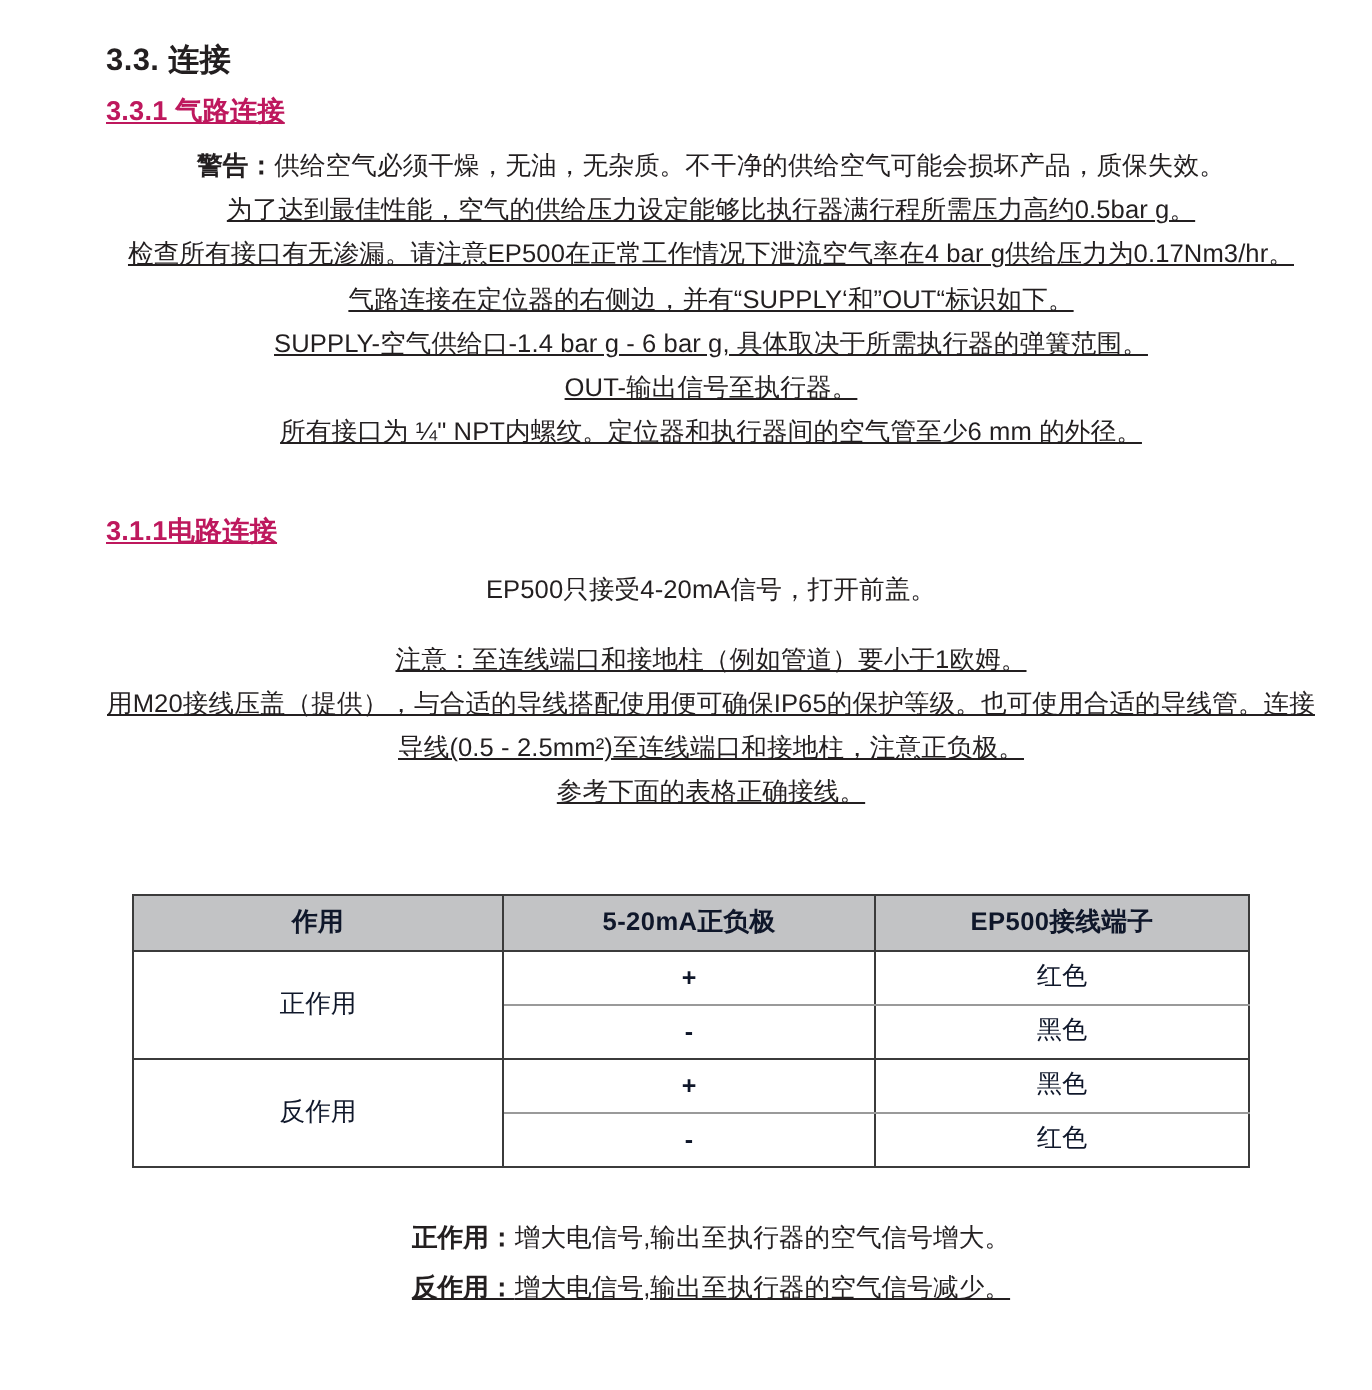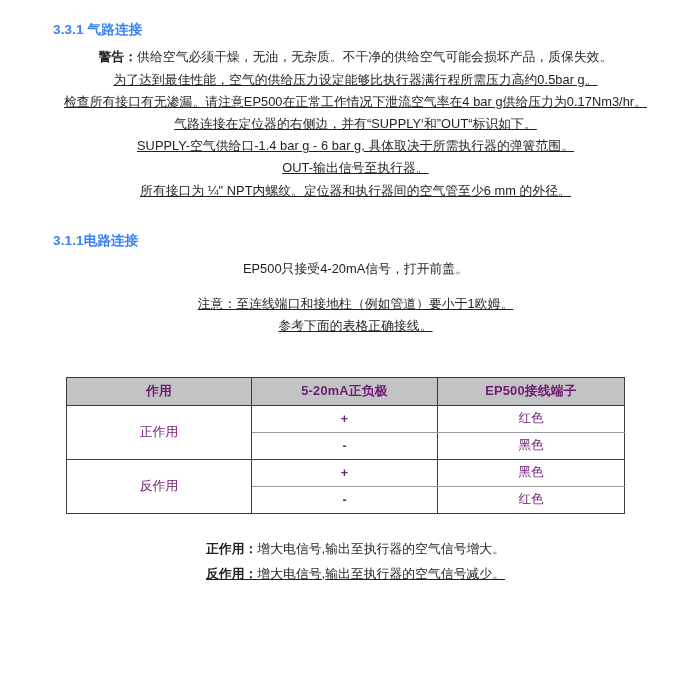--- a/index.html
+++ b/index.html
@@ -32,21 +32,22 @@
     margin: 0 0 7px 0;
     line-height: 1.2;
     color: #231f20;
   }
   .h3 {
     font-size: 13.6px;
     font-weight: bold;
     letter-spacing: 0.1px;
     margin: 0 0 8px 0;
     line-height: 1.2;
-    color: #3b82f6;
+    color: #be185d;
+    text-decoration: underline;
   }
   .h3.sec-circuit {
     margin-top: 31px;
     margin-bottom: 9px;
   }
 
   
   .para {
     font-size: 12.8px;
     line-height: 22.2px;
@@ -76,21 +77,21 @@
   table.wiring col.c1 { width: 185px; }
   table.wiring col.c2 { width: 186px; }
   table.wiring col.c3 { width: 187px; }
 
   table.wiring th,
   table.wiring td {
     border: 1.6px solid #3b3b3b;
     text-align: center;
     vertical-align: middle;
     padding: 0;
-    color: #701a75;
+    color: #0f172a;
   }
   table.wiring thead th {
     background: #c2c3c5;
     font-weight: bold;
     height: 27px;
     font-size: 12.8px;
     letter-spacing: 0.2px;
   }
   table.wiring td {
     height: 26px;
@@ -120,35 +121,37 @@
   }
   .notes .para {
     line-height: 25px;
   }
 </style>
 </head>
 <body>
 
 <div class="page">
 
+  <h2 class="h2">3.3. 连接</h2>
   <h3 class="h3">3.3.1 气路连接</h3>
 
   <p class="para"><b>警告：</b><span>供给空气必须干燥，无油，无杂质。不干净的供给空气可能会损坏产品，质保失效。</span></p>
 
   <p class="para">为了达到最佳性能，空气的供给压力设定能够比执行器满行程所需压力高约0.5bar g。</p>
   <p class="para">检查所有接口有无渗漏。请注意EP500在正常工作情况下泄流空气率在4  bar  g供给压力为0.17Nm3/hr。</p>
   <p class="para">气路连接在定位器的右侧边，并有“SUPPLY‘和”OUT“标识如下。</p>
   <p class="para">SUPPLY-空气供给口-1.4 bar g - 6 bar g, 具体取决于所需执行器的弹簧范围。</p>
   <p class="para">OUT-输出信号至执行器。</p>
   <p class="para">所有接口为 ¼" NPT内螺纹。定位器和执行器间的空气管至少6 mm 的外径。</p>
 
   <h3 class="h3 sec-circuit">3.1.1电路连接</h3>
 
   <p class="para">EP500只接受4-20mA信号，打开前盖。</p>
   <p class="para gap-before">注意：至连线端口和接地柱（例如管道）要小于1欧姆。</p>
+  <p class="para">用M20接线压盖（提供），与合适的导线搭配使用便可确保IP65的保护等级。也可使用合适的导线管。连接导线(0.5 - 2.5mm²)至连线端口和接地柱，注意正负极。</p>
   <p class="para">参考下面的表格正确接线。</p>
 
   <div class="table-wrap">
     <table class="wiring">
       <colgroup>
         <col class="c1">
           <col class="c2">
           <col class="c3">
       </colgroup>
       <thead>

